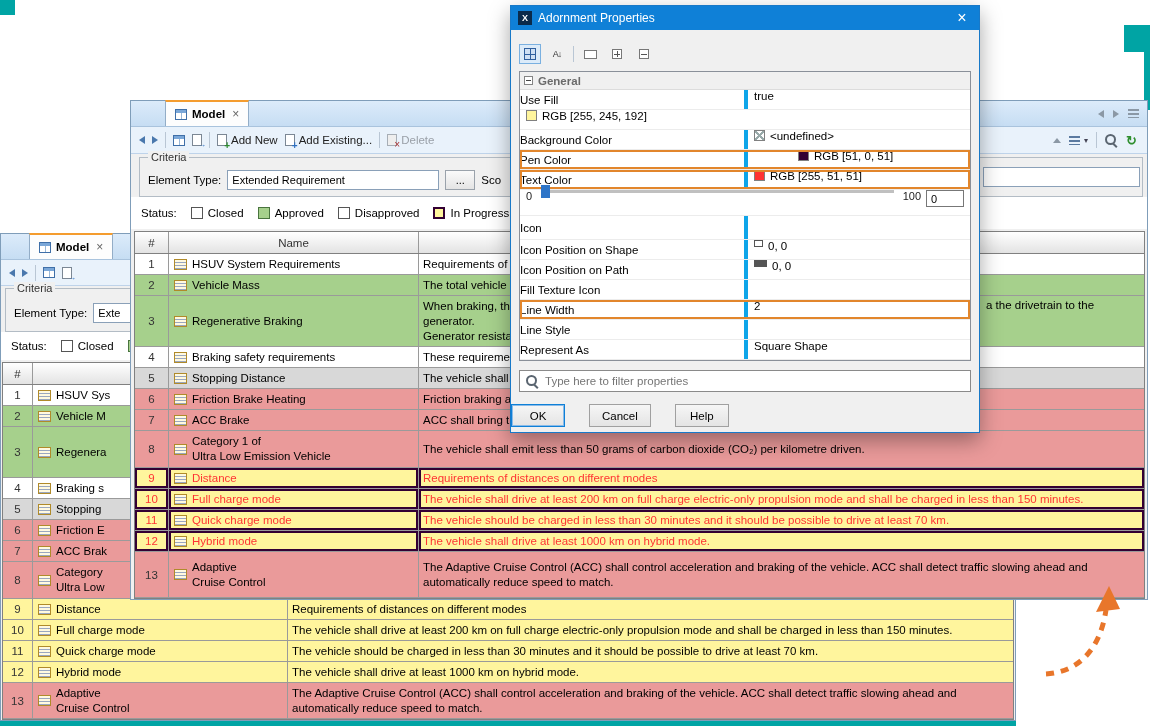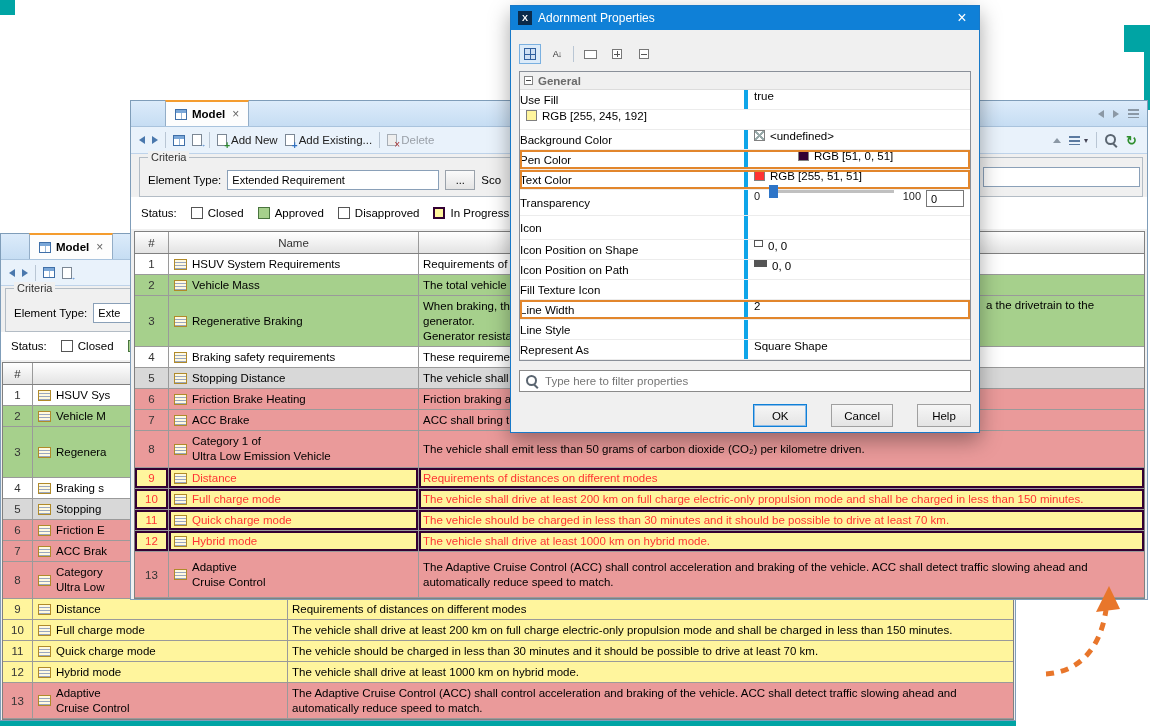--- a/index.html
+++ b/index.html
@@ -107,21 +107,21 @@
 .swatch.undef{background-color:#fff;background-image:linear-gradient(45deg,transparent 40%,#9aa 40%,#9aa 60%,transparent 60%),linear-gradient(135deg,transparent 40%,#9aa 40%,#9aa 60%,transparent 60%)}
 .shape-pos-icon{width:9px;height:7px;border:1px solid #555;flex:none}
 .path-pos-icon{width:13px;height:7px;flex:none;background-image:linear-gradient(#555,#555);background-size:13px 1px;background-position:0 3px;background-repeat:no-repe-at;position:relative}
 .path-pos-icon::after{content:"";position:absolute;right:0;top:1px;width:4px;height:4px;background:#555;border-radius:50%}
 .sl-lab{font-size:11px;color:#222}
 .sl-track{flex:1;height:3px;background:#c0c0c0;position:relative;margin:0 4px}
 .sl-thumb{position:absolute;left:0;top:-5px;width:9px;height:13px;background:#2e75c8}
 .sl-box{width:38px;height:17px;border:1px solid #777;background:#fff;display:flex;align-items:center;padding-left:4px;font-size:11px}
 .filterwrap{margin:9px 8px 0 8px;height:22px;border:1px solid #8a8a8a;background:#fff;display:flex;align-items:center;gap:6px;padding:0 6px}
 .filterwrap input{flex:1;border:none;outline:none;font-family:inherit;font-size:11.5px;background:transparent;color:#333}
-.dbtns{display:flex;justify-content:flex-end;gap:24px;margin:12px 8px 0 0}
+.dbtns{display:flex;justify-content:flex-start;gap:24px;margin:12px 8px 0 0}
 .btn{min-width:54px;height:23px;border:1px solid #a0a0a0;background:linear-gradient(#f6f6f6,#e4e4e4);font-family:inherit;font-size:11.5px;padding:0 12px}
 .btn.default{border:1px solid #0f80d7;box-shadow:inset 0 0 0 1px #8abbe8}
 .arrow{position:absolute;left:1026px;top:576px;z-index:6}
 </style>
 </head>
 <body>
 
 <div class="stage">
 
   <div class="teal tl"></div>
@@ -690,21 +690,20 @@
             </div>
           </div>
           <div class="prow hl" style="height: 20px;">
             <div class="pname">Text Color</div>
             <div class="pval">
               <span class="swatch" style="background: rgb(255, 51, 51);"></span>
               <span class="ptext">RGB [255, 51, 51]</span>
             </div>
           </div>
           <div class="prow" style="height: 26px;">
-            <div class="pname">Transparency</div>
             <div class="pval">
               <span class="sl-lab">0</span>
               <div class="sl-track">
                 <div class="sl-thumb"></div>
               </div>
               <span class="sl-lab">100</span>
               <div class="sl-box">0</div>
             </div>
           </div>
           <div class="prow" style="height: 24px;">

